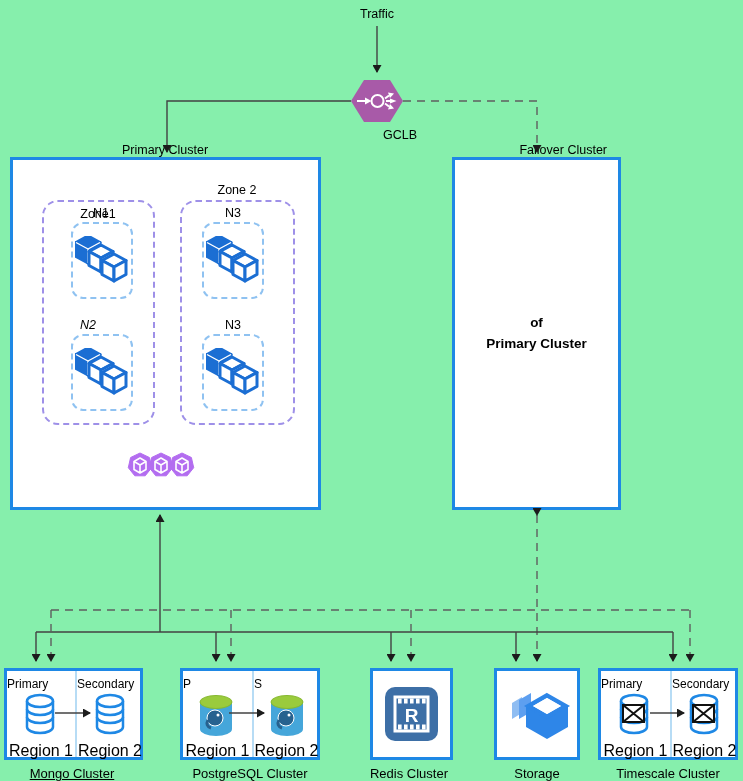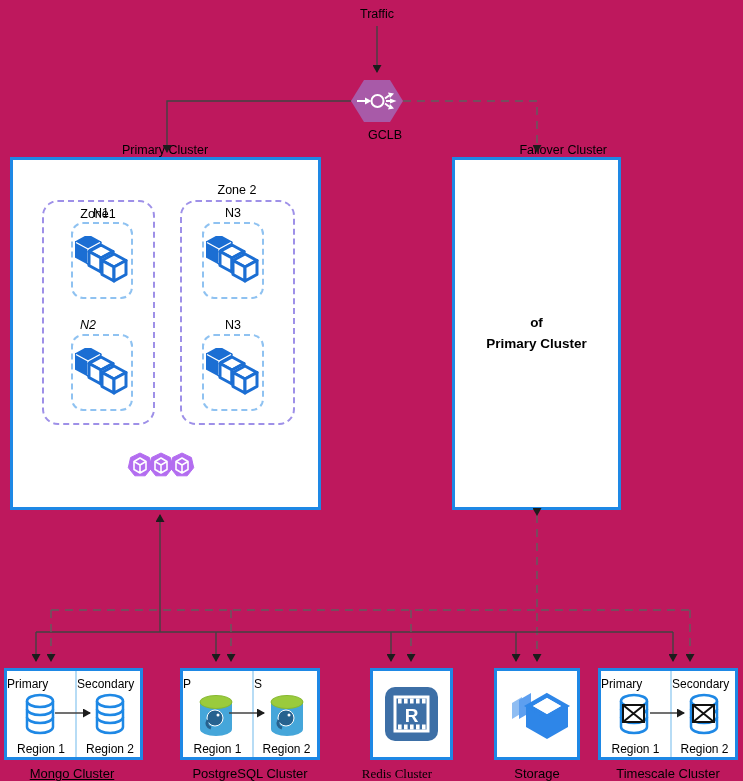--- a/index.html
+++ b/index.html
@@ -1,33 +1,33 @@
 <!DOCTYPE html>
 <html style="--box-border: #1e88e5; --zone-dash: #9e90e8; --node-dash: #8fc2f1; --divider-blue: #b7dcf5; --gclb-purple: #a85aa8; --trio-purple: #b36df0; --cube-blue: #1b6ed3; --db-blue: #1e88e5; --pg-green: #9acb3c; --pg-body: #45a6da; --pg-elephant: #27628f; --redis-bg: #3d6fa6; --storage-blue: #2e86e8; --storage-light: #8fbdf2; --storage-mid: #5d9ff0; --line-dark: #424242; --line-dash: #5f5f5f;"><head>
 <meta charset="utf-8">
 <style>
   html,body{margin:0;padding:0;background:#fff;}
   .canvas{
-    position:relative;width:743px;height:781px;background:#be185d;
+    position:relative;width:743px;height:781px;background:#86efac;
     font-family:"Liberation Sans", sans-serif;color:#000;overflow:hidden;
   }
   .lbl{position:absolute;text-align:center;font-size:12.5px;line-height:14px;white-space:nowrap;}
   .big-box{position:absolute;border:3px solid var(--box-border);background:#fff;box-sizing:border-box;}
   .zone-box{position:absolute;border:2px dashed var(--zone-dash);border-radius:16px;box-sizing:border-box;}
   .node-box{position:absolute;border:2px dashed var(--node-dash);border-radius:12px;box-sizing:border-box;}
   .node-icon{position:absolute;}
   .failover-body{
     position:absolute;left:452px;top:157px;width:169px;height:353px;
     display:flex;flex-direction:column;align-items:center;justify-content:center;
     font-weight:bold;font-size:13.5px;line-height:1.55;text-align:center;
   }
   .db-box{position:absolute;border:3px solid var(--box-border);background:#fff;box-sizing:border-box;}
   .divider{position:absolute;top:0;bottom:0;width:2px;background:var(--divider-blue);}
   .role{position:absolute;top:6px;font-size:12px;text-align:left;}
-  .region{position:absolute;top:71px;font-size:12px;text-align:center;}
+  .region{position:absolute;top:71px;font-size:16px;text-align:center;}
   .cluster-title{position:absolute;text-align:center;font-size:13px;white-space:nowrap;}
   .overlay{position:absolute;left:0;top:0;pointer-events:none;}
   .ln{stroke:var(--line-dark);stroke-width:1.4;fill:none;}
   .lnd{stroke:var(--line-dash);stroke-width:1.4;fill:none;stroke-dasharray:8 6;}
   .cube-open{fill:#fff;stroke:var(--cube-blue);stroke-width:3;stroke-linejoin:round;}
   .cube-solid{fill:var(--cube-blue);stroke:var(--cube-blue);stroke-width:3;stroke-linejoin:round;}
   .cube-edge{fill:none;stroke:#fff;stroke-width:1.4;stroke-linejoin:round;}
   .cyl{fill:#fff;stroke:var(--db-blue);stroke-width:2.5;}
   .hepta{fill:var(--trio-purple);stroke:var(--trio-purple);stroke-linejoin:round;}
   .hepta-cube{fill:none;stroke:#fff;stroke-width:1.6;stroke-linejoin:round;}
@@ -67,21 +67,21 @@
       </g>
       <g id="dbcyl">
         <path class="cyl" d="M4,8 L4,34 a13,6 0 0 0 26,0 L30,8"></path>
         <path class="cyl" d="M4,16 a13,6 0 0 0 26,0 M4,24 a13,6 0 0 0 26,0"></path>
         <ellipse class="cyl" cx="17" cy="8" rx="13" ry="6"></ellipse>
       </g>
     </defs>
   </svg>
 
   <div class="lbl" style="left:337px;top:7px;width:80px;">Traffic</div>
-  <div class="lbl" style="left:345px;top:128px;width:80px;">GCLB</div>
+  <div class="lbl" style="left:337px;top:128px;width:80px;text-align:right;">GCLB</div>
   <div class="lbl" style="left:95px;top:143px;width:140px;">Primary Cluster</div>
   <div class="lbl" style="left:467px;top:143px;width:140px;text-align:right;">Failover Cluster</div>
 
   <div class="big-box" style="left:10px;top:157px;width:311px;height:353px;"></div>
 
   <div class="lbl" style="left:58px;top:183px;width:80px;margin-top:24px;">Zone1</div>
   <div class="zone-box" style="left:42px;top:200px;width:113px;height:225px;"></div>
   <div class="lbl" style="left:61px;top:206px;width:80px;">N1</div>
   <div class="node-box" style="left:71px;top:222px;width:62px;height:77px;"></div>
   <svg class="node-icon" style="left:75px;top:236px;" width="54" height="48">
@@ -168,21 +168,21 @@
           <rect x="38" y="13.5" width="3.6" height="5"></rect>
         <rect x="14" y="39.5" width="3.6" height="5"></rect>
           <rect x="20" y="39.5" width="3.6" height="5"></rect>
           <rect x="26" y="39.5" width="3.6" height="5"></rect>
           <rect x="32" y="39.5" width="3.6" height="5"></rect>
           <rect x="38" y="39.5" width="3.6" height="5"></rect>
       </g>
       <text x="27.5" y="36.5" text-anchor="middle" font-family="Liberation Sans, sans-serif" font-size="19" font-weight="bold" fill="#fff">R</text>
     </svg>
   </div>
-  <div class="cluster-title" style="left:337px;top:766px;width:120px;font-family:Liberation Serif, serif;">Redis Cluster</div>
+  <div class="cluster-title" style="left:349px;top:766px;width:120px;">Redis Cluster</div>
 
   <div class="db-box" style="left:494px;top:668px;width:86px;height:92px;">
     <svg style="position:absolute;left:12px;top:16px;" width="62" height="54">
       <polygon points="3,16 13,10 13,26 3,32" fill="var(--storage-light)"></polygon>
       <polygon points="10,13 22,6 22,25 10,32" fill="var(--storage-mid)"></polygon>
       <polygon points="17,19 38,7 59,19 59,40 38,52 17,40" fill="var(--storage-blue)"></polygon>
       <polygon points="38,11 52,19 38,27 24,19" fill="#fff"></polygon>
       <polygon points="38,7 59,19 38,31 17,19" fill="none" stroke="var(--storage-blue)" stroke-width="2"></polygon>
       <polygon points="38,11 52,19 38,27 24,19" fill="#fff"></polygon>
     </svg>

